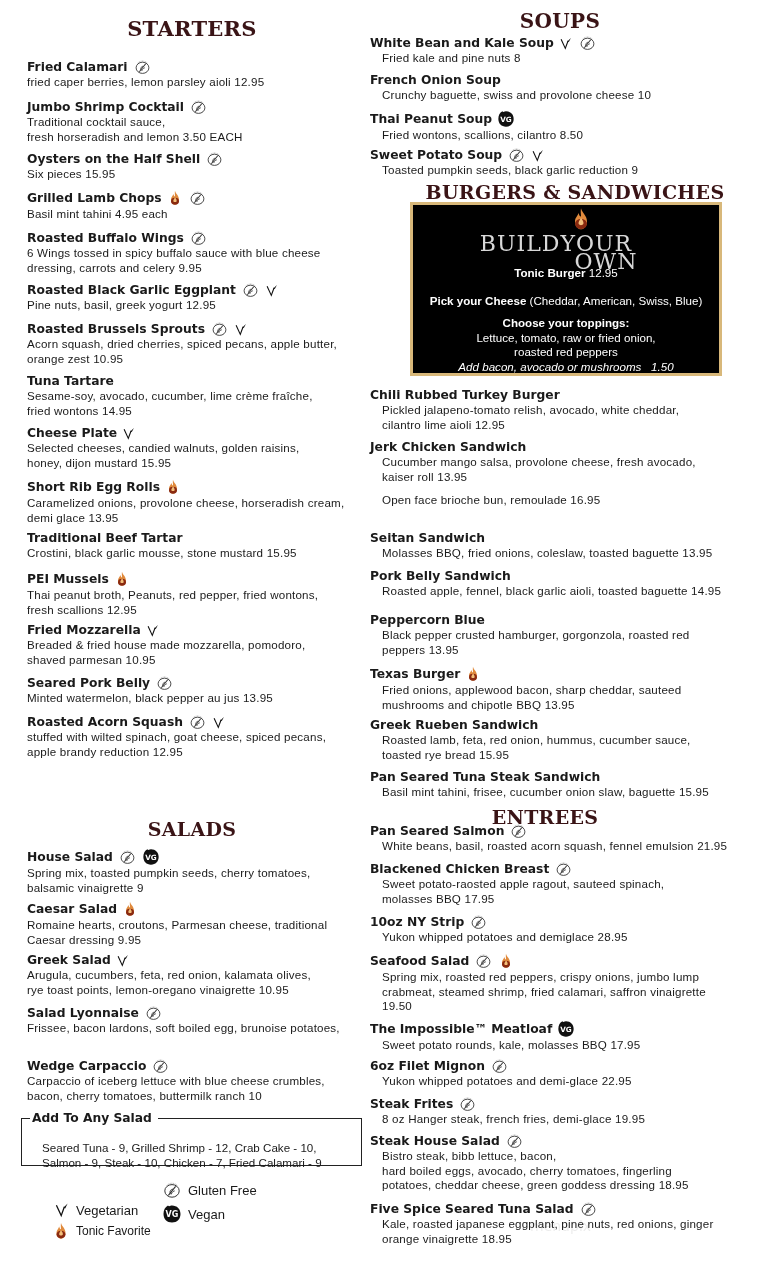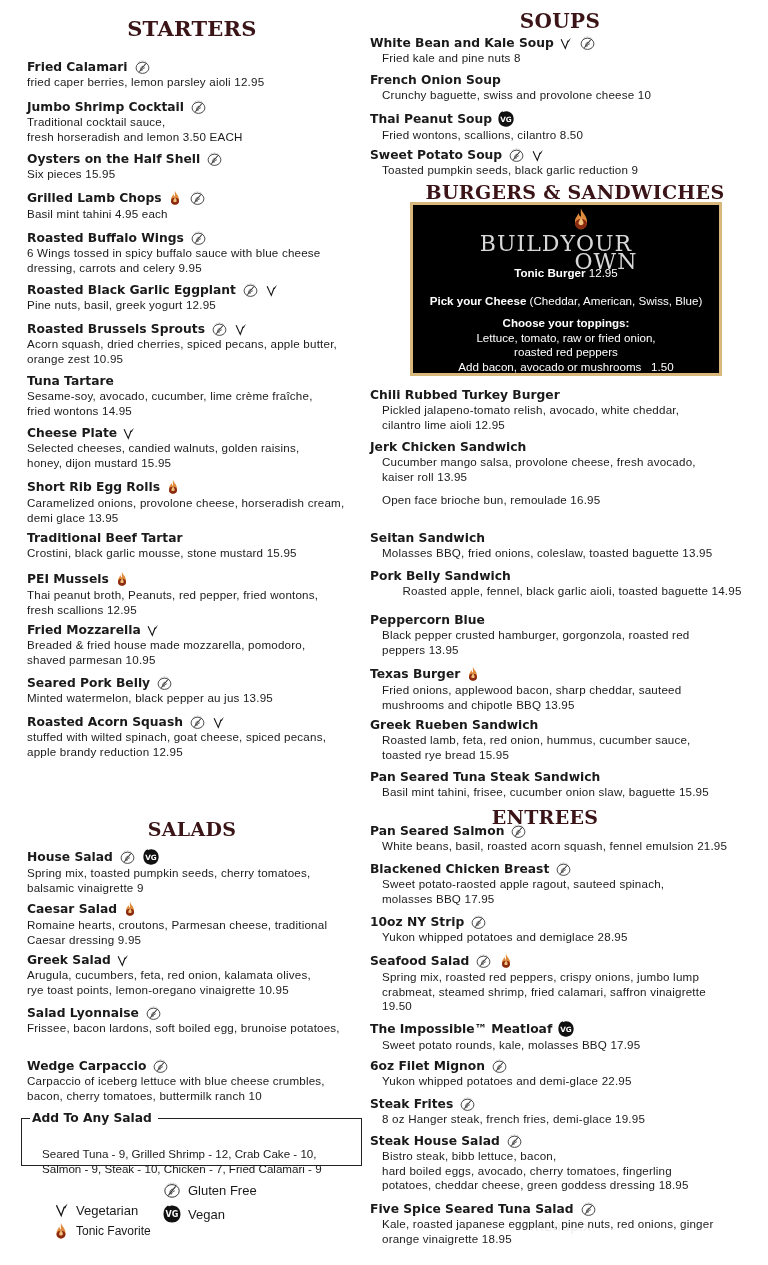--- a/index.html
+++ b/index.html
@@ -17,21 +17,21 @@
           letter-spacing: 0.2px; }
   .right .desc { padding-left: 12px; }
   .icon { display: inline-block; margin-left: 5px; vertical-align: middle; }
   .icon svg { display: block; }
   .box { position: absolute; left: 410px; top: 202px; width: 312px; height: 174px;
          background: #000; border: 3px solid #d8b87a; box-sizing: border-box; color: #fff; text-align: center; }
   .box .logo { font-family: "DejaVu Serif", serif; color: #d8d8d8; font-size: 22px; letter-spacing: 1px; line-height: 18px; }
   .box .line { font-size: 11.6px; line-height: 14.6px; font-family: "Liberation Sans", sans-serif; }
   .addbox { position: absolute; left: 21px; top: 1118px; width: 339px; height: 46px; border: 1.5px solid #222; }
   .addbox-title { position: absolute; left: 8px; top: -8px; background: #fff; padding: 0 6px 0 2px; font-weight: bold; font-size: 12.3px; }
-  .addbox-text { position: absolute; left: 20px; top: 27px; font-size: 11.6px; line-height: 15px; font-family: "Liberation Sans", sans-serif; }
+  .addbox-text { position: absolute; left: 20px; top: 21px; font-size: 11.6px; line-height: 15px; font-family: "Liberation Sans", sans-serif; }
   .legend { position: absolute; left: 52px; top: 1180px; width: 260px; height: 50px; font-family: "Liberation Sans", sans-serif; font-size: 12px; }
   .legend .li { position: absolute; display: flex; align-items: center; gap: 6px; }
   .watermark { position: absolute; left: 530px; top: 1172px; font-size: 14px; color: rgba(0,0,0,0.08); margin-top: 46px; }
 </style>
 </head>
 <body>
 
 <svg width="0" height="0" style="position:absolute">
   <defs>
     <symbol id="sym-flame" viewBox="0 0 20 20">
@@ -421,21 +421,21 @@
       </div>
       <div class="item" style="top: 493px;">
         <div class="desc">Open face brioche bun, remoulade 16.95</div>
       </div>
       <div class="item" style="top: 531px;">
         <div class="name">
           <span>Seitan Sandwich</span>
         </div>
         <div class="desc">Molasses BBQ, fried onions, coleslaw, toasted baguette 13.95</div>
       </div>
-      <div class="item" style="top: 569px; text-align: center;">
+      <div class="item" style="top: 569px;">
         <div class="name">
           <span>Pork Belly Sandwich</span>
         </div>
         <div class="desc">Roasted apple, fennel, black garlic aioli, toasted baguette 14.95</div>
       </div>
       <div class="item" style="top: 613px;">
         <div class="name">
           <span>Peppercorn Blue</span>
         </div>
         <div class="desc">Black pepper crusted hamburger, gorgonzola, roasted red</div>
@@ -596,17 +596,17 @@
     <span>12.95</span>
   </div>
   <div class="line" style="position:absolute; top:89px; left:0; right:0;">
     <b>Pick your Cheese</b>
     <span>(Cheddar, American, Swiss, Blue)</span>
   </div>
   <div class="line" style="position:absolute; top:111px; left:0; right:0;">
     <div><b>Choose your toppings:</b></div>
     <div>Lettuce, tomato, raw or fried onion,</div>
     <div>roasted red peppers</div>
-    <div style="white-space:pre;">Add bacon, avocado or mushrooms   1.50</div>
+    <div style="white-space:pre;font-style:italic;">Add bacon, avocado or mushrooms   1.50</div>
   </div>
 </div>
 
 <div class="watermark">menupix</div>
 
 </body></html>

